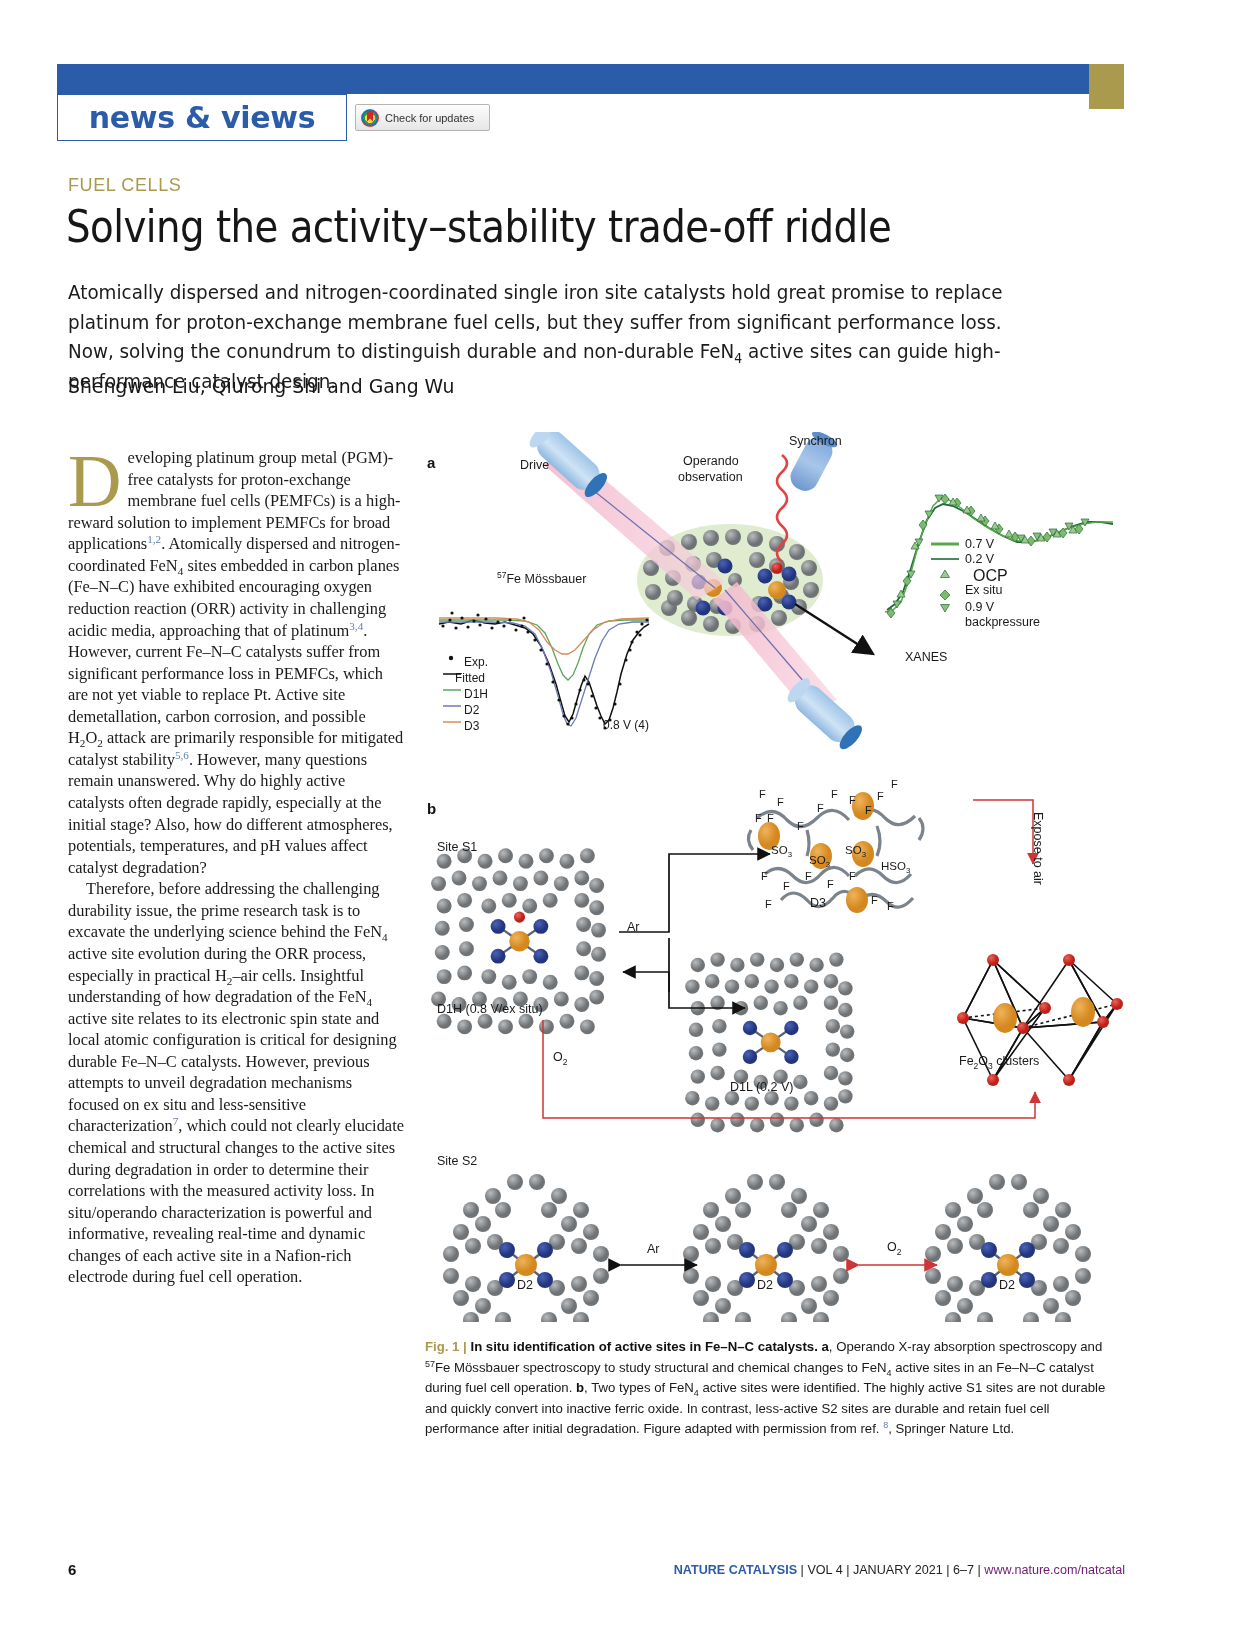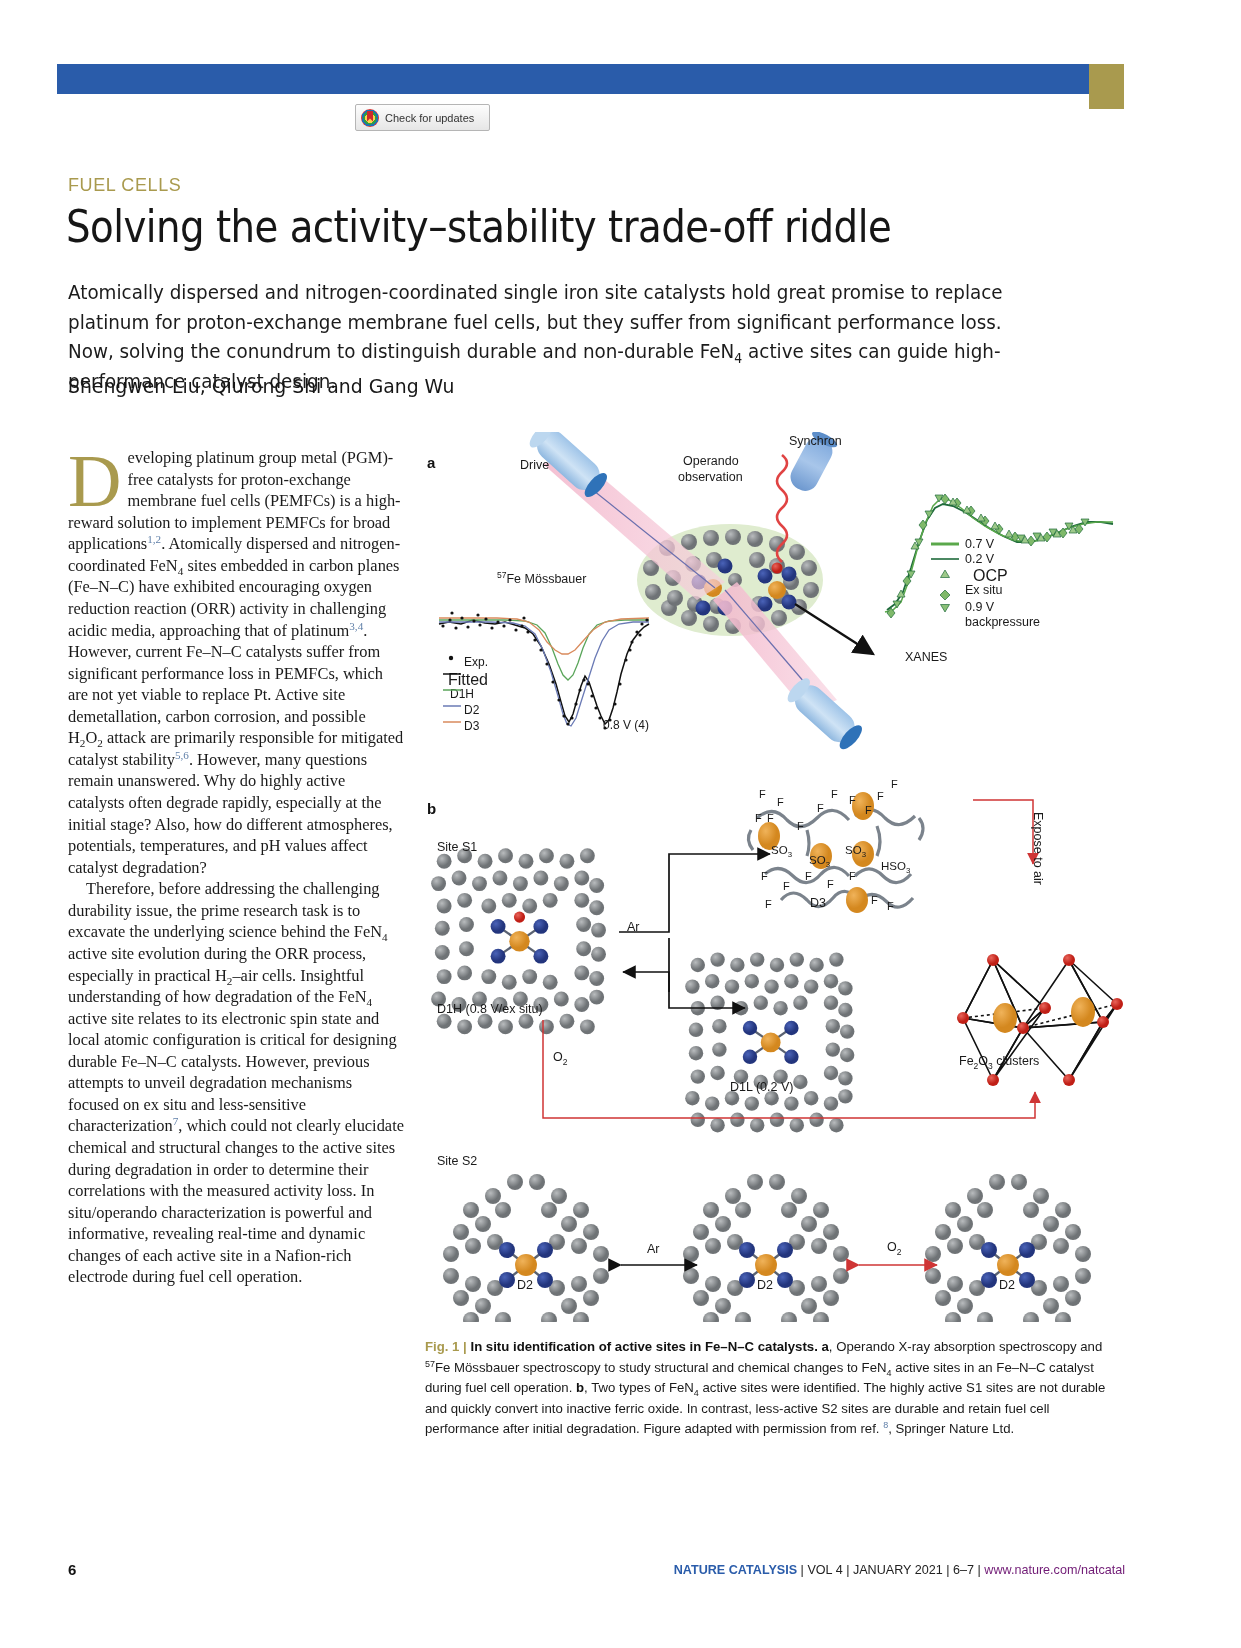--- a/index.html
+++ b/index.html
@@ -69,20 +69,23 @@
   .footer-right .nc{color:#2a5caa;font-weight:bold;}
   .footer-right .url{color:#701a75;}
 </style>
 </head>
 <body>
 
 <div class="page">
 
   <div class="mast-bar"></div>
   <div class="mast-gold"></div>
+  <div class="mast-box">
+    <span>news &amp; views</span>
+  </div>
   <div class="crossmark">
     <span class="cm-badge"></span>
     <span class="cm-text">Check for updates</span>
   </div>
 
   <div class="kicker">FUEL CELLS</div>
   <div class="headline">Solving the activity–stability trade-off riddle</div>
 
   <div class="standfirst">
     <span>Atomically dispersed and nitrogen-coordinated single iron site catalysts hold great promise to replace platinum</span>
@@ -678,22 +681,22 @@
 
     <div class="figtext" style="left:95px;top:26px;">Drive</div>
     <div class="figtext" style="left:364px;top:2px;">Synchron</div>
     <div class="figtext" style="left:258px;top:22px;">Operando</div>
     <div class="figtext" style="left:253px;top:38px;text-align:center;">observation</div>
     <div class="figtext" style="left:72px;top:140px;"><sup>57</sup><span>Fe Mössbauer</span></div>
     <div class="figtext" style="left:480px;top:218px;">XANES</div>
     <div class="figtext" style="left:178px;top:286px;font-size:12px;">0.8 V (4)</div>
 
     <div class="figtext" style="left:39px;top:223px;font-size:12px;">Exp.</div>
-    <div class="figtext" style="left:23px;top:239px;font-size:16px;">Fitted</div>
-    <div class="figtext" style="left:25px;top:255px;font-size:12px;">D1H</div>
+    <div class="figtext" style="left:30px;top:239px;font-size:12px;">Fitted</div>
+    <div class="figtext" style="left:39px;top:255px;font-size:12px;">D1H</div>
     <div class="figtext" style="left:39px;top:271px;font-size:12px;">D2</div>
     <div class="figtext" style="left:39px;top:287px;font-size:12px;">D3</div>
     <svg style="position:absolute;left:16px;top:218px;" width="22" height="90">
       <circle cx="10" cy="8" r="2.2" fill="#111"></circle>
       <line x1="2" y1="24" x2="20" y2="24" stroke="#111" stroke-width="1.5"></line>
       <line x1="2" y1="40" x2="20" y2="40" stroke="#5aa55a" stroke-width="1.5"></line>
       <line x1="2" y1="56" x2="20" y2="56" stroke="#6a7ab5" stroke-width="1.5"></line>
       <line x1="2" y1="72" x2="20" y2="72" stroke="#d98a5c" stroke-width="1.5"></line>
     </svg>
 

